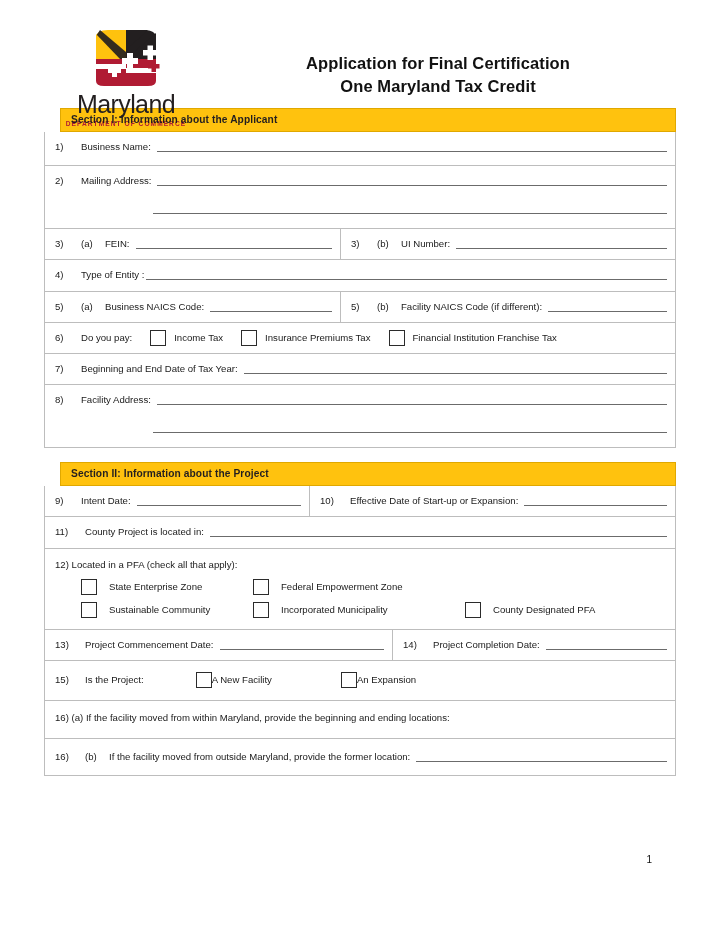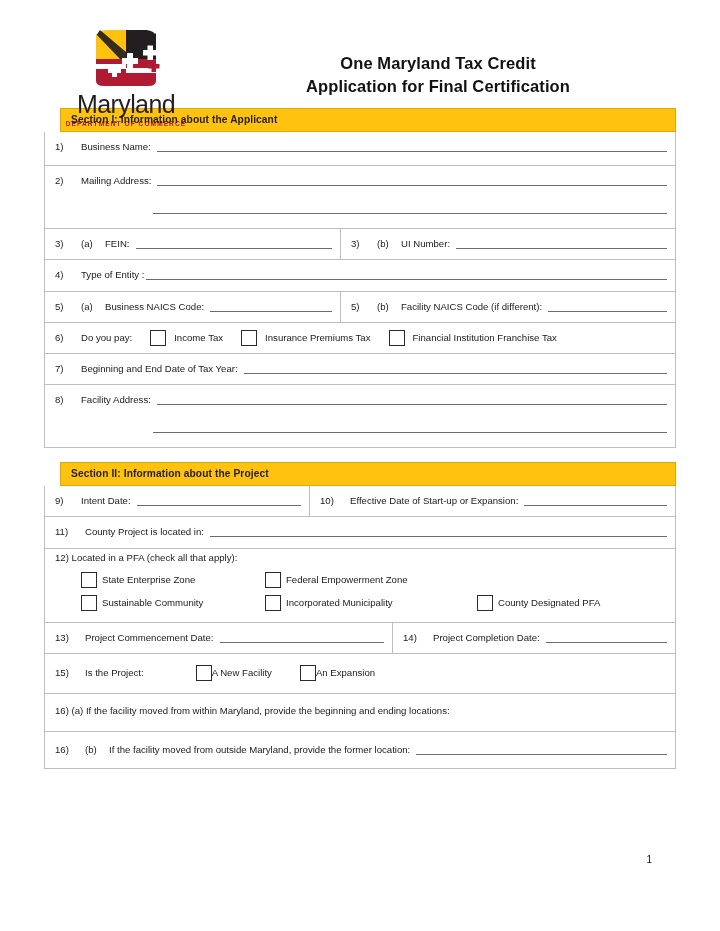--- a/index.html
+++ b/index.html
@@ -148,39 +148,39 @@
     width: 16px;
     height: 16px;
     border: 1.4px solid #2b2b2b;
     background: #fff;
     flex: none;
     box-sizing: border-box;
   }
   .chk-item {
     display: flex;
     align-items: center;
-    gap: 5px;
+    gap: 12px;
   }
   .chk-row {
     display: flex;
     align-items: center;
     width: 100%;
     margin-top: 7px;
     padding-left: 26px;
     box-sizing: border-box;
   }
   .chk-row .chk-item:nth-child(1) { width: 172px; }
-  .chk-row .chk-item:nth-child(2) { width: 212px; margin-left: 12px; }
+  .chk-row .chk-item:nth-child(2) { width: 212px; }
 
   .inline-chk {
     display: flex;
     align-items: center;
     margin-left: 26px;
   }
-  .inline-chk2 { margin-left: 28px; }
+  .inline-chk2 { margin-left: 69px; }
 
   .pay-row {
     display: flex;
     align-items: center;
     width: 100%;
   }
   .pay-chk {
     display: flex;
     align-items: center;
     gap: 8px;
@@ -246,22 +246,22 @@
 
         <g fill="#B01B33">
           <path d="M70 36 h3.5 v-3.5 h4.5 v3.5 h3.5 v4.5 h-3.5 v3.5 h-4.5 v-3.5 h-3.5 z"></path>
         </g>
       </svg>
     </div>
     <div class="wordmark">Maryland</div>
     <div class="subwordmark">DEPARTMENT OF COMMERCE</div>
   </div>
   <div class="title-block">
+    <div class="title-line">Application for Final Certification</div>
     <div class="title-line">One Maryland Tax Credit</div>
-    <div class="title-line">Application for Final Certification</div>
   </div>
 </div>
 
 <div class="section-wrap">
   <div class="section-head">Section I:  Information about the Applicant</div>
   <div class="section">
 
     <div class="row">
       <div class="cell grow" style="padding-bottom:11px;">
         <span class="num">1)</span>
@@ -381,21 +381,21 @@
 
     <div class="row">
       <div class="cell grow">
         <span class="num wide">11)</span>
         <span class="lbl">County Project is located in:</span>
         <span class="line"></span>
       </div>
     </div>
 
     <div class="row">
-      <div class="cell grow" style="padding-top:2px;padding-bottom:11px;">
+      <div class="cell grow" style="padding-top:9px;padding-bottom:11px;">
         <span class="full-label">
           <span class="num wide">12)</span>
           <span class="lbl">Located in a PFA (check all that apply):</span>
         </span>
         <span class="chk-row">
           <span class="chk-item">
             <span class="cbx"></span>
             <span class="lbl">State Enterprise Zone</span>
           </span>
           <span class="chk-item">

